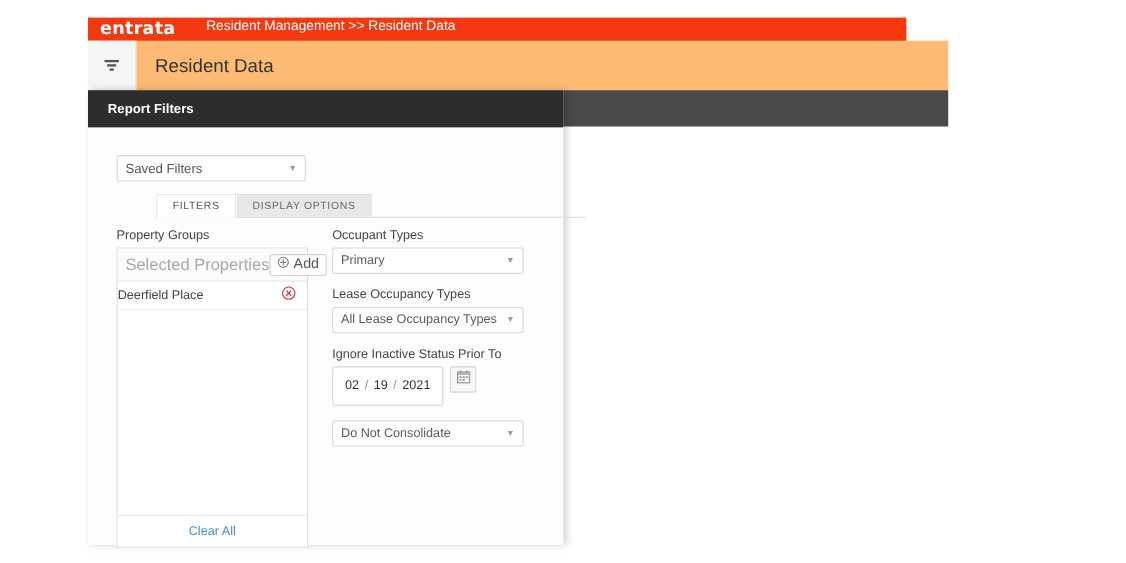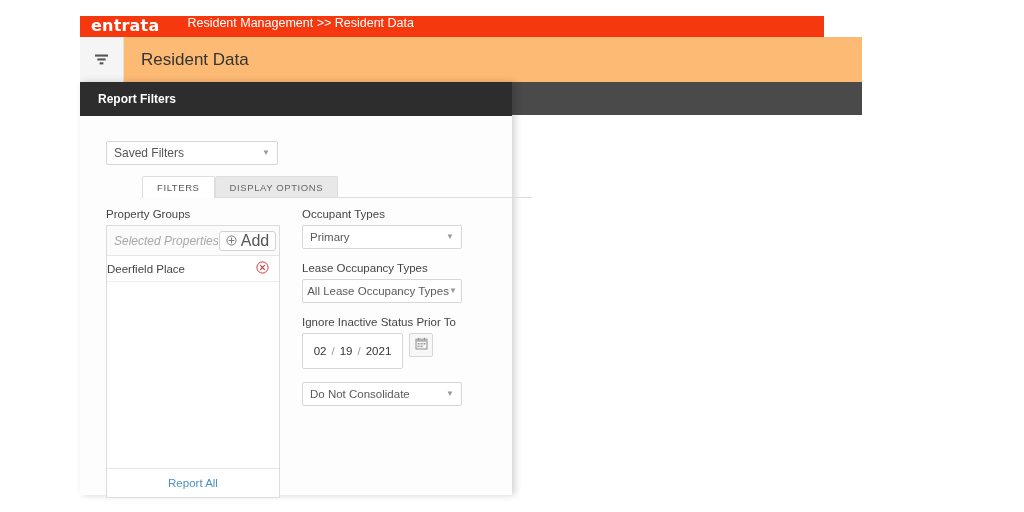--- a/index.html
+++ b/index.html
@@ -209,38 +209,37 @@
   }
   .prop-search-row {
     height: 30px;
     display: flex;
     align-items: center;
     background: #fbfbfb;
     border-bottom: 1px solid #e6e6e6;
     box-sizing: border-box;
   }
   .prop-placeholder {
-    font-size: 12px;
+    font-size: 15px;
     color: #a8a8a8;
     margin-left: 7px;
     flex: 1;
     white-space: nowrap;
-    font-style: italic;
   }
   .add-btn {
     display: flex;
     align-items: flex-start;
     gap: 4px;
     border: 1px solid #d2d2d2;
     border-radius: 3px;
     background: #ffffff;
     height: 20px;
     padding: 0 6px;
     margin-right: 5px;
-    font-size: 16px;
+    font-size: 13px;
     color: #555555;
     box-sizing: border-box;
   }
   .prop-list {
     height: 212px;
     position: relative;
   }
   .prop-item {
     height: 26px;
     display: flex;
@@ -263,21 +262,21 @@
     justify-content: center;
     background: #ffffff;
   }
   .clear-all {
     font-size: 11.5px;
     color: #4a90c4;
   }
 
   
   .select-ctl {
-    width: 160px;
+    width: 174px;
     height: 24px;
     border: 1px solid #d6d6d6;
     border-radius: 2px;
     background: #ffffff;
     display: flex;
     align-items: center;
     box-sizing: border-box;
     margin-bottom: 13px;
     justify-content: center;
   }
@@ -388,21 +387,21 @@
               <span class="prop-item-name">Deerfield Place</span>
               <span class="remove-icon">
                 <svg width="13" height="13" viewBox="0 0 13 13">
                   <circle cx="6.5" cy="6.5" r="5.6" fill="none" stroke="#d0373a" stroke-width="1"></circle>
                   <path d="M4.2 4.2 L8.8 8.8 M8.8 4.2 L4.2 8.8" stroke="#d0373a" stroke-width="1.2" fill="none"></path>
                 </svg>
               </span>
             </div>
           </div>
           <div class="prop-foot">
-            <span class="clear-all">Report All</span>
+            <span class="clear-all">Clear All</span>
           </div>
         </div>
       </div>
 
       <div class="col-right">
 
         <span class="field-label">Occupant Types</span>
         <div class="select-ctl">
           <span class="sel-text">Primary</span>
           <span class="caret">▼</span>

